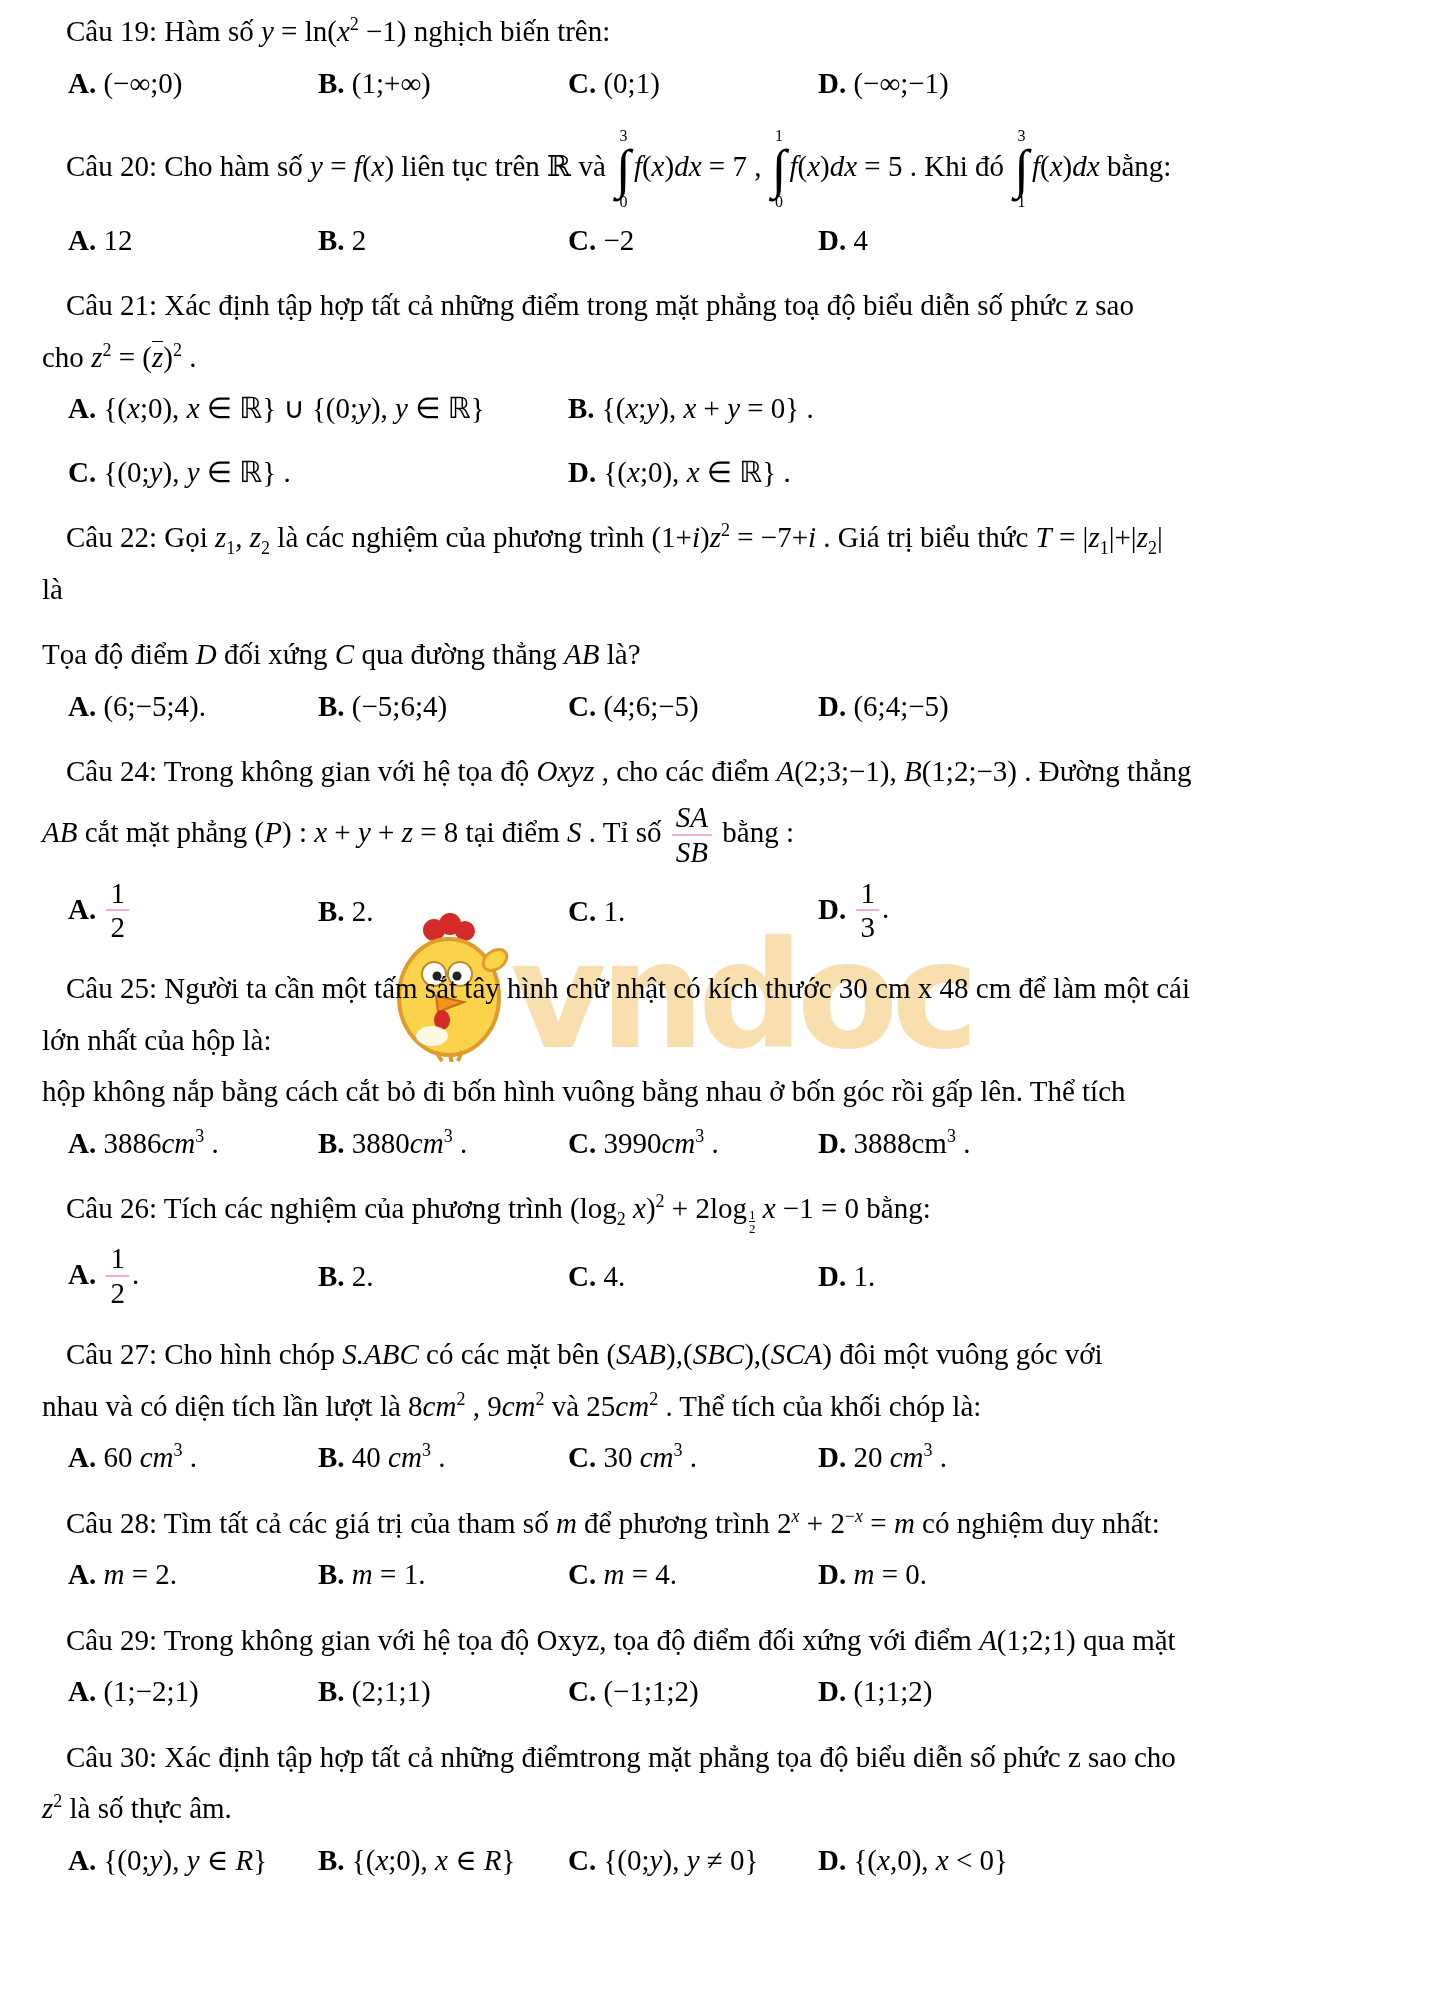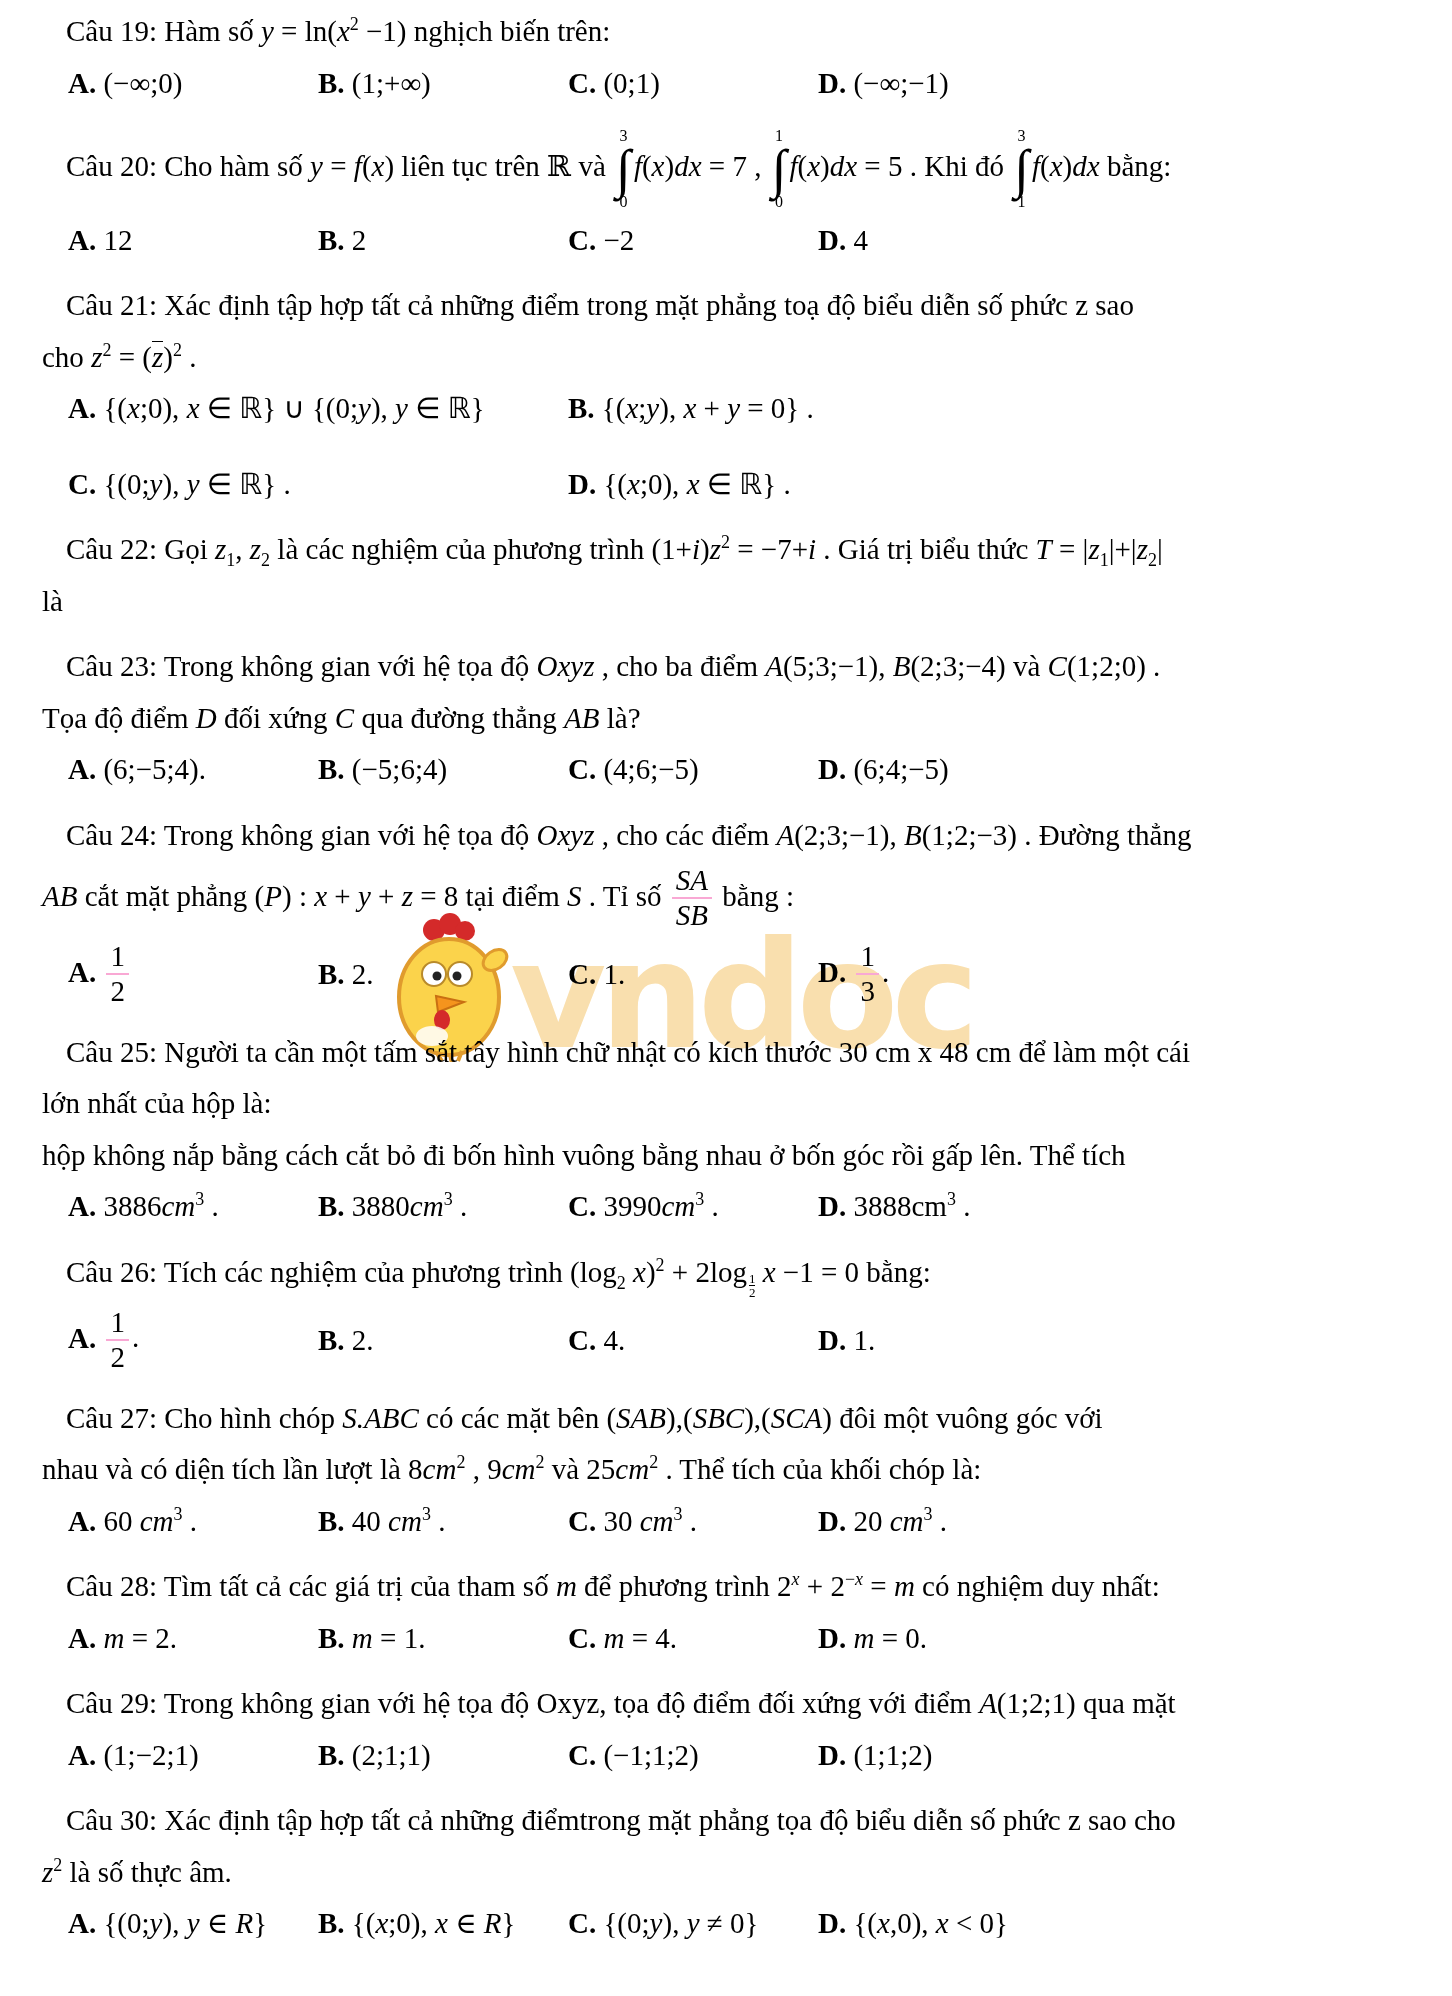--- a/index.html
+++ b/index.html
@@ -35,21 +35,21 @@
     transform:translateY(10px);
   }
   
   .question{margin:0 0 22px 0;}
   .qbody{margin:0 0 8px 0;}
   .qlabel{font-weight:normal;margin-left:24px;}
   .options{
     display:grid;
     padding-left:26px;
     margin:6px 0 2px 0;
-    row-gap:32px;
+    row-gap:20px;
     align-items:center;
   }
   .cols4{grid-template-columns:250px 250px 250px auto;}
   .cols2{grid-template-columns:500px auto;font-family:Liberation Serif, serif;}
   .okey{font-weight:bold;}
   
   i{font-style:italic;}
   sup{font-size:0.62em;line-height:0;}
   sub{font-size:0.62em;line-height:0;}
   .frac{display:inline-block;vertical-align:middle;line-height:1.1;margin:0 3px;}
@@ -128,21 +128,20 @@
           <span class="opt"><b class="okey">B.</b> <span class="oval">{(<i>x</i>;<i>y</i>), <i>x</i> + <i>y</i> = 0} .</span></span>
           <span class="opt"><b class="okey">C.</b> <span class="oval">{(0;<i>y</i>), <i>y</i> ∈ ℝ} .</span></span>
           <span class="opt"><b class="okey">D.</b> <span class="oval">{(<i>x</i>;0), <i>x</i> ∈ ℝ} .</span></span>
         </div>
       </section>
       <section class="question">
         <p class="qbody"><b class="qlabel">Câu 22:</b><span> Gọi <i>z</i><sub>1</sub>, <i>z</i><sub>2</sub> là các nghiệm của phương trình (1+<i>i</i>)<i>z</i><sup>2</sup> = −7+<i>i</i> . Giá trị biểu thức <i>T</i> = |<i>z</i><sub>1</sub>|+|<i>z</i><sub>2</sub>|</span></p>
         <p class="qbody"><span>là</span></p>
       </section>
       <section class="question">
-        <p class="qbody"><b class="qlabel">Câu 23:</b><span> Trong không gian với hệ tọa độ <i>Oxyz</i> , cho ba điểm <i>A</i>(5;3;−1), <i>B</i>(2;3;−4) và <i>C</i>(1;2;0) .</span></p>
         <p class="qbody"><span>Tọa độ điểm <i>D</i> đối xứng <i>C</i> qua đường thẳng <i>AB</i> là?</span></p>
         <div class="options cols4">
           <span class="opt"><b class="okey">A.</b> <span class="oval">(6;−5;4).</span></span>
           <span class="opt"><b class="okey">B.</b> <span class="oval">(−5;6;4)</span></span>
           <span class="opt"><b class="okey">C.</b> <span class="oval">(4;6;−5)</span></span>
           <span class="opt"><b class="okey">D.</b> <span class="oval">(6;4;−5)</span></span>
         </div>
       </section>
       <section class="question">
         <p class="qbody"><b class="qlabel">Câu 24:</b><span> Trong không gian với hệ tọa độ <i>Oxyz</i> , cho các điểm <i>A</i>(2;3;−1), <i>B</i>(1;2;−3) . Đường thẳng</span></p>

